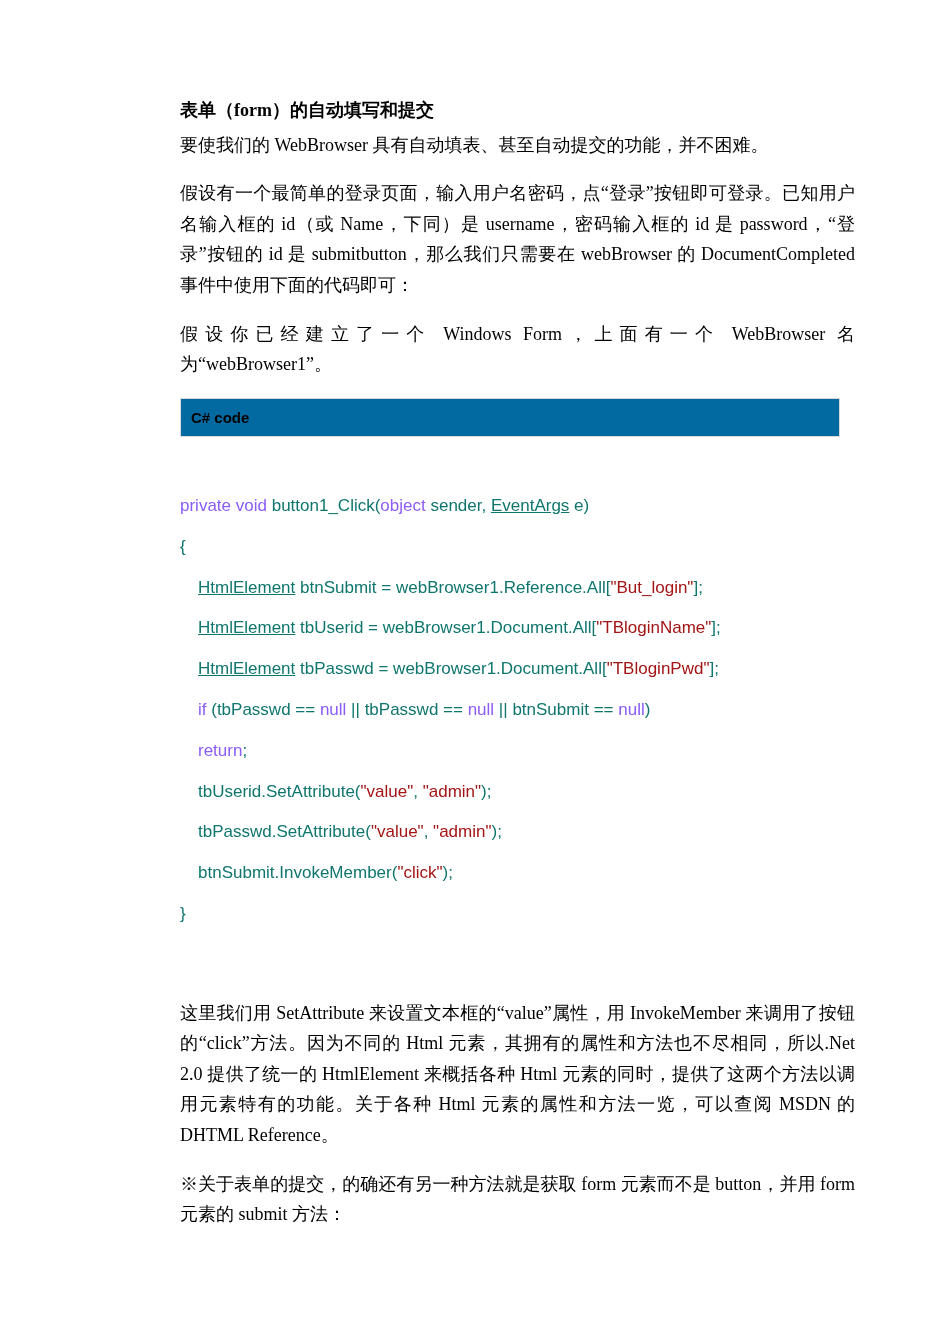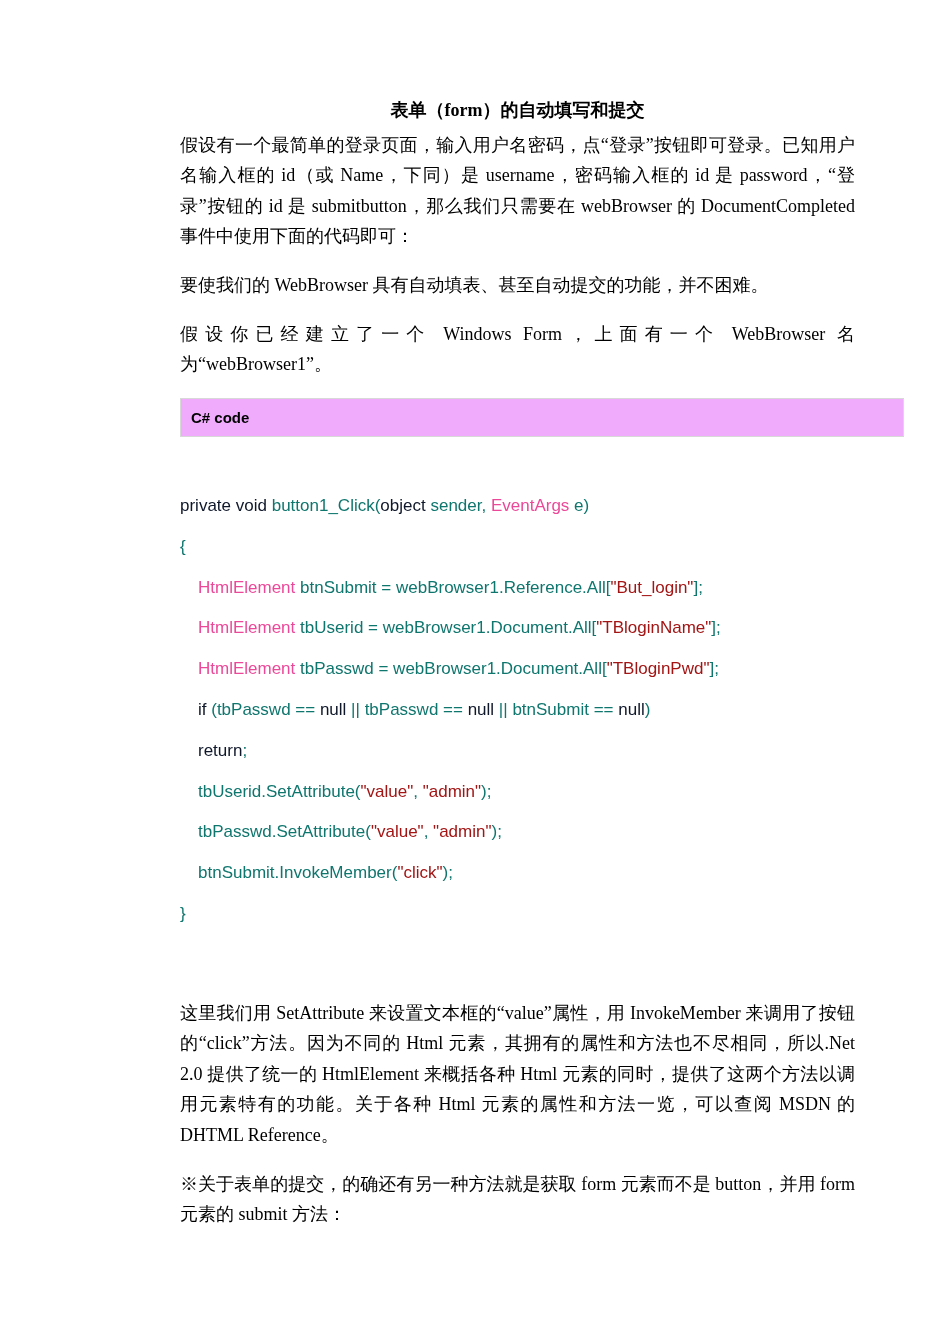--- a/index.html
+++ b/index.html
@@ -13,61 +13,60 @@
   }
   .page {
     width: 945px;
     min-height: 1337px;
     padding: 95px 90px 60px 180px;
     box-sizing: border-box;
   }
   .title {
     font-weight: bold;
     margin-bottom: 4px;
-    text-align: center;
   }
   .para {
     margin: 0 0 18px 0;
     text-align: justify;
     text-justify: inter-ideograph;
   }
   .red { color: #000000; }
   .code-header {
-    background: #f0abfc;
+    background: #0369a1;
     border: 1px solid #d8d8d8;
     padding: 6px 10px;
     font-family: Arial, sans-serif;
     font-size: 15px;
     font-weight: bold;
     margin: 10px 0 8px 0;
-    width: 724px;
+    width: 660px;
     box-sizing: border-box;
   }
   .code {
     font-family: Arial, "Segoe UI", sans-serif;
     font-size: 17px;
     line-height: 2.4;
     white-space: pre-wrap;
   }
-  .kw  { color: #0f172a; }
-  .typ { color: #ec4899; }
+  .kw  { color: #8b5cf6; }
+  .typ { color: #0f766e; text-decoration: underline; }
   .str { color: #a31515; }
   .plain { color: #0f766e; }
   .indent { padding-left: 18px; display:inline-block; }
 </style>
 </head>
 <body>
 
 <div class="page">
 
   <div class="title">表单（form）的自动填写和提交</div>
 
+  <p class="para">要使我们的 WebBrowser 具有自动填表、甚至自动提交的功能，并不困难。</p>
+
   <p class="para">假设有一个最简单的登录页面，输入用户名密码，点“登录”按钮即可登录。已知用户名输入框的 id（或 Name，下同）是 username，密码输入框的 id 是 password，“登录”按钮的 id 是 submitbutton，那么我们只需要在 webBrowser 的 DocumentCompleted 事件中使用下面的代码即可：</p>
-
-  <p class="para">要使我们的 WebBrowser 具有自动填表、甚至自动提交的功能，并不困难。</p>
 
   <p class="para red">假设你已经建立了一个 Windows  Form，上面有一个 WebBrowser 名为“webBrowser1”。</p>
 
   <div class="code-header">C#   code</div>
 
   <div class="code">
 <span><span class="kw">private</span> <span class="kw">void</span><span class="plain"> button1_Click(</span><span class="kw">object</span><span class="plain"> sender, </span><span class="typ">EventArgs</span><span class="plain"> e)</span></span>
 <span class="plain">{</span>
 <span class="indent"><span class="typ">HtmlElement</span><span class="plain"> btnSubmit = webBrowser1.Reference.All[</span><span class="str">"But_login"</span><span class="plain">];</span></span>
 <span class="indent"><span class="typ">HtmlElement</span><span class="plain"> tbUserid = webBrowser1.Document.All[</span><span class="str">"TBloginName"</span><span class="plain">];</span></span>

